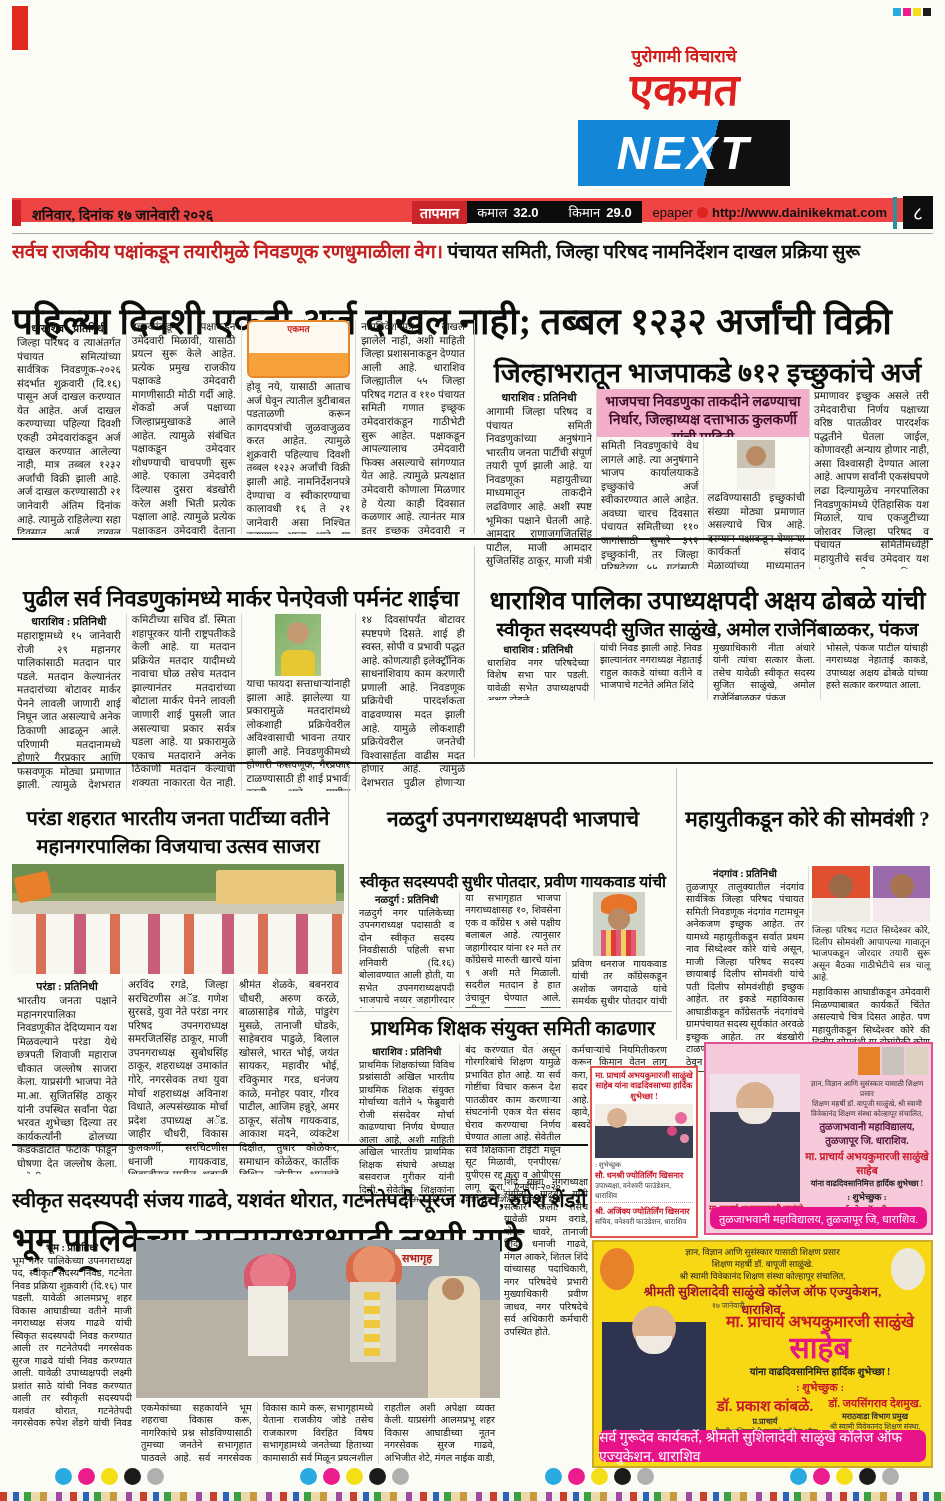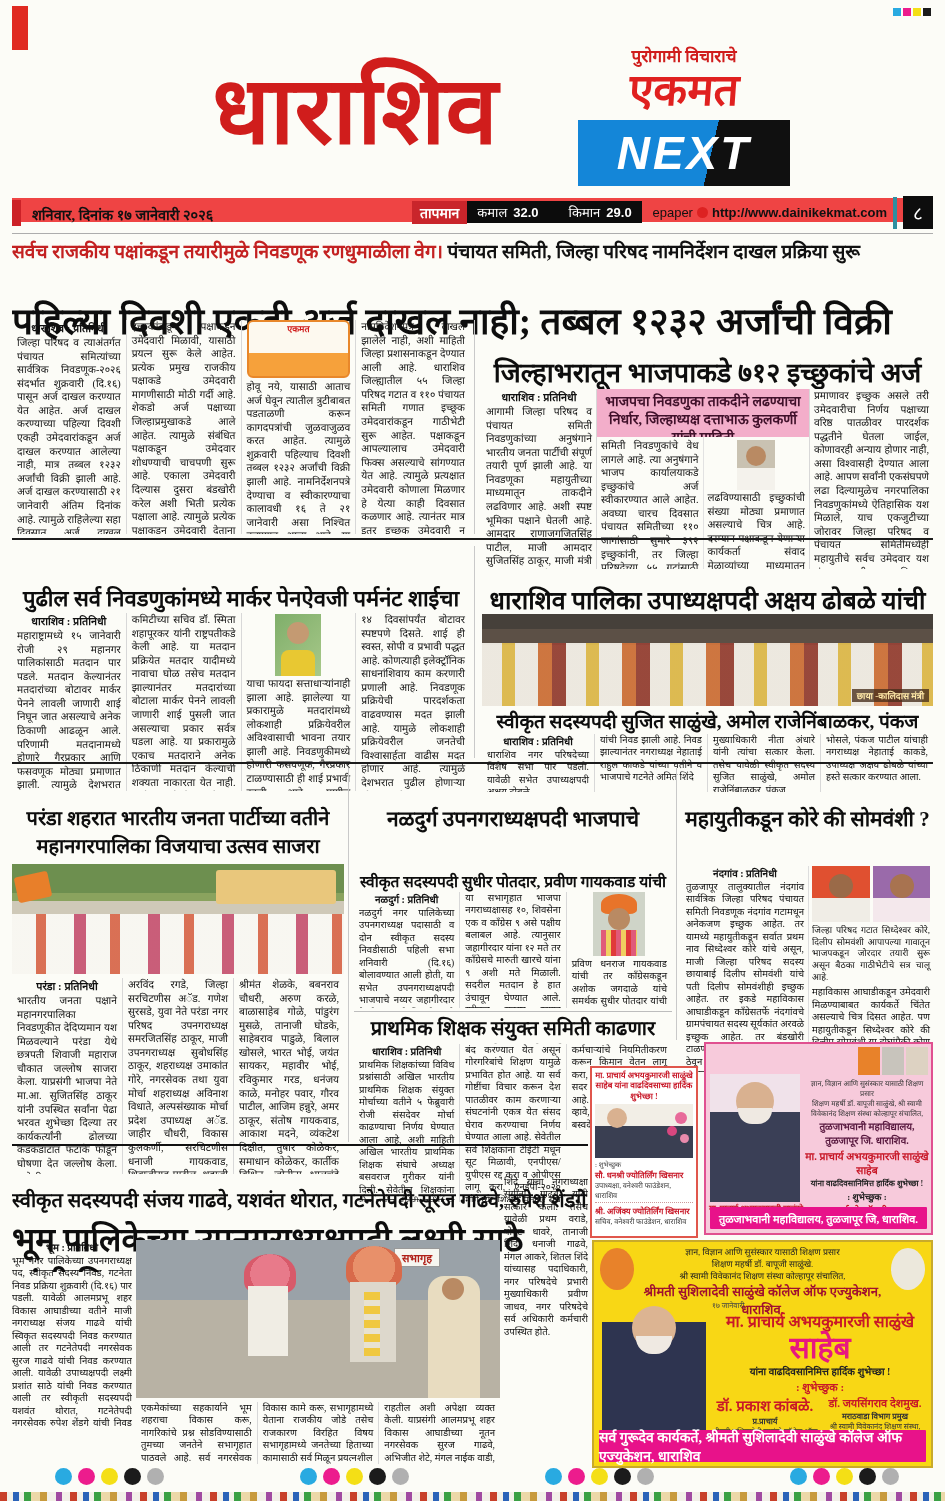--- a/index.html
+++ b/index.html
@@ -21,38 +21,35 @@
   .pinkbox{background:#f3aeca;color:#40102a;font-weight:bold;text-align:center;
            font-size:14px;line-height:1.3;padding:4px 3px;overflow:hidden;}
   .ph{position:relative;overflow:hidden;background:#b5ab9a;}
   .credit{position:absolute;right:4px;bottom:4px;background:rgba(70,45,25,.78);color:#ffe9a8;
           font-size:9px;padding:0 5px;font-weight:bold;}
   .head-circle{position:absolute;border-radius:50%;background:#b98a63;}
   .regdots{position:absolute;display:flex;gap:6px;}
   .dot{width:17px;height:17px;border-radius:50%;}
   .d-c{background:#29aae1}.d-m{background:#ec1c8d}.d-y{background:#f4df16}.d-k{background:#1b1b1b}.d-g{background:#b0b0b0}
   .adname{color:#c81828;font-weight:bold;}
-  .banner-pink{background:#e8128a;color:#fff;font-weight:bold;display:flex;align-items:center;justify-content:center;border-radius:1px;}
+  .banner-pink{background:#e8128a;color:#fff;font-weight:normal;display:flex;align-items:center;justify-content:center;border-radius:7px;}
 </style>
 </head>
 <body>
 
 <div class="page">
 
   <div class="abs" style="left:12px;top:6px;width:16px;height:44px;background:#e02a22"></div>
   <div class="abs" style="right:14px;top:8px;display:flex;gap:2px">
     <span style="width:8px;height:8px;background:#29aae1"></span>
       <span style="width:8px;height:8px;background:#ec1c8d"></span>
       <span style="width:8px;height:8px;background:#f4df16"></span>
       <span style="width:8px;height:8px;background:#1b1b1b"></span>
   </div>
 
-  <div class="abs" style="left:140px;top:34px;width:430px;height:154px;display:flex;align-items:center;justify-content:center">
-    <div style="font-size:94px;font-weight:bold;color:#d01d1c;line-height:1">धाराशिव</div>
-  </div>
   <div class="abs center" style="left:578px;top:44px;width:212px">
     <div style="font-size:17px;font-weight:bold;color:#d01d1c">पुरोगामी विचाराचे</div>
     <div style="font-size:44px;font-weight:bold;color:#e0201f;line-height:1.1;transform:skewX(-4deg)">एकमत</div>
   </div>
   <div class="abs sans" style="left:578px;top:120px;width:212px;height:66px;background:linear-gradient(103deg,#1486d8 0 62%,#101010 62%);display:flex;align-items:center;justify-content:center;color:#fff;font-size:46px;font-weight:bold;font-style:italic;letter-spacing:3px">NEXT</div>
 
   <div class="abs sans" style="left:12px;top:198px;width:921px;height:24px;background:#ef4444">
     <div class="abs" style="left:0;top:2px;width:9px;height:26px;background:#cc2127"></div>
     <div class="abs bold" style="left:20px;top:6px;font-size:14.5px;font-family:'Liberation Serif',serif">शनिवार, दिनांक १७ जानेवारी २०२६</div>
     <div class="abs" style="left:400px;top:3px;display:flex;align-items:flex-start">
@@ -142,24 +139,20 @@
         <div class="body-text">याचा फायदा सत्ताधाऱ्यांनाही झाला आहे. झालेल्या या प्रकारामुळे मतदारांमध्ये लोकशाही प्रक्रियेवरील अविश्वासाची भावना तयार झाली आहे. निवडणुकीमध्ये होणारी फसवणूक, गैरप्रकार टाळण्यासाठी ही शाई प्रभावी ठरली आहे. मागील निवडणुकांमध्ये वापरल्या गेलेल्या या शाईमध्ये सिल्व्हर नायट्रेट हा मुख्य घटक असतो, तो त्वचेतील प्रथिनांशी प्रतिक्रिया देतो आणि त्यामुळे शाई सहज पुसली जात नाही. साधारणतः ही शाई ७ ते</div>
       </div>
       <div class="col body-text">१४ दिवसांपर्यंत बोटावर स्पष्टपणे दिसते. शाई ही स्वस्त, सोपी व प्रभावी पद्धत आहे. कोणत्याही इलेक्ट्रॉनिक साधनांशिवाय काम करणारी प्रणाली आहे. निवडणूक प्रक्रियेची पारदर्शकता वाढवण्यास मदत झाली आहे. यामुळे लोकशाही प्रक्रियेवरील जनतेची विश्वासार्हता वाढीस मदत होणार आहे. त्यामुळे देशभरात पुढील होणाऱ्या लोकसभा ते ग्रामपंचायताच्या सर्व निवडणुकांमध्ये मार्कर पेन ऐवजी पर्मनंट शाईचा वापर करावा, अशी मागणी डॉ. शहापूरकर यांनी केली आहे.</div>
     </div>
   </div>
 
   <div class="vrule" style="left:474px;top:546px;height:212px"></div>
 
   <div class="abs" style="left:482px;top:546px;width:451px;height:212px">
     <div class="headline center" style="font-size:25px;height:32px">धाराशिव पालिका उपाध्यक्षपदी अक्षय ढोबळे यांची निवड</div>
-    <div class="ph" style="height:92px;background:linear-gradient(180deg,#46403a 0 16%,#5c5046 16% 34%,#7a6a58 34% 100%)">
-      <div class="abs" style="left:0;bottom:0;width:100%;height:68%;background:repeating-linear-gradient(90deg,rgba(249,246,238,.9) 0 20px,rgba(238,200,80,.85) 20px 33px,rgba(249,246,238,.9) 33px 56px,rgba(220,120,60,.85) 56px 70px,rgba(160,64,52,.8) 70px 84px)"></div>
-      <div class="credit">छाया -कालिदास मंत्री</div>
-    </div>
     <div class="headline center" style="font-size:19px;height:26px;margin-top:2px">स्वीकृत सदस्यपदी सुजित साळुंखे, अमोल राजेनिंबाळकर, पंकज भोसले, पंकज पाटील</div>
     <div class="cols" style="height:58px">
       <div class="col">
         <div class="dateline" style="font-size:10px">धाराशिव : प्रतिनिधी</div>
         <div class="small-text">धाराशिव नगर परिषदेच्या विशेष सभा पार पडली. यावेळी सभेत उपाध्यक्षपदी अक्षय ढोबळे</div>
       </div>
       <div class="col small-text">यांची निवड झाली आहे. निवड झाल्यानंतर नगराध्यक्ष नेहाताई राहुल काकडे यांच्या वतीने व भाजपाचे गटनेते अमित शिंदे</div>
       <div class="col small-text">मुख्याधिकारी नीता अंधारे यांनी त्यांचा सत्कार केला. तसेच यावेळी स्वीकृत सदस्य सुजित साळुंखे, अमोल राजेनिंबाळकर, पंकज</div>
       <div class="col small-text">भोसले, पंकज पाटील यांचाही नगराध्यक्ष नेहाताई काकडे, उपाध्यक्ष अक्षय ढोबळे यांच्या हस्ते सत्कार करण्यात आला.</div>
     </div>

